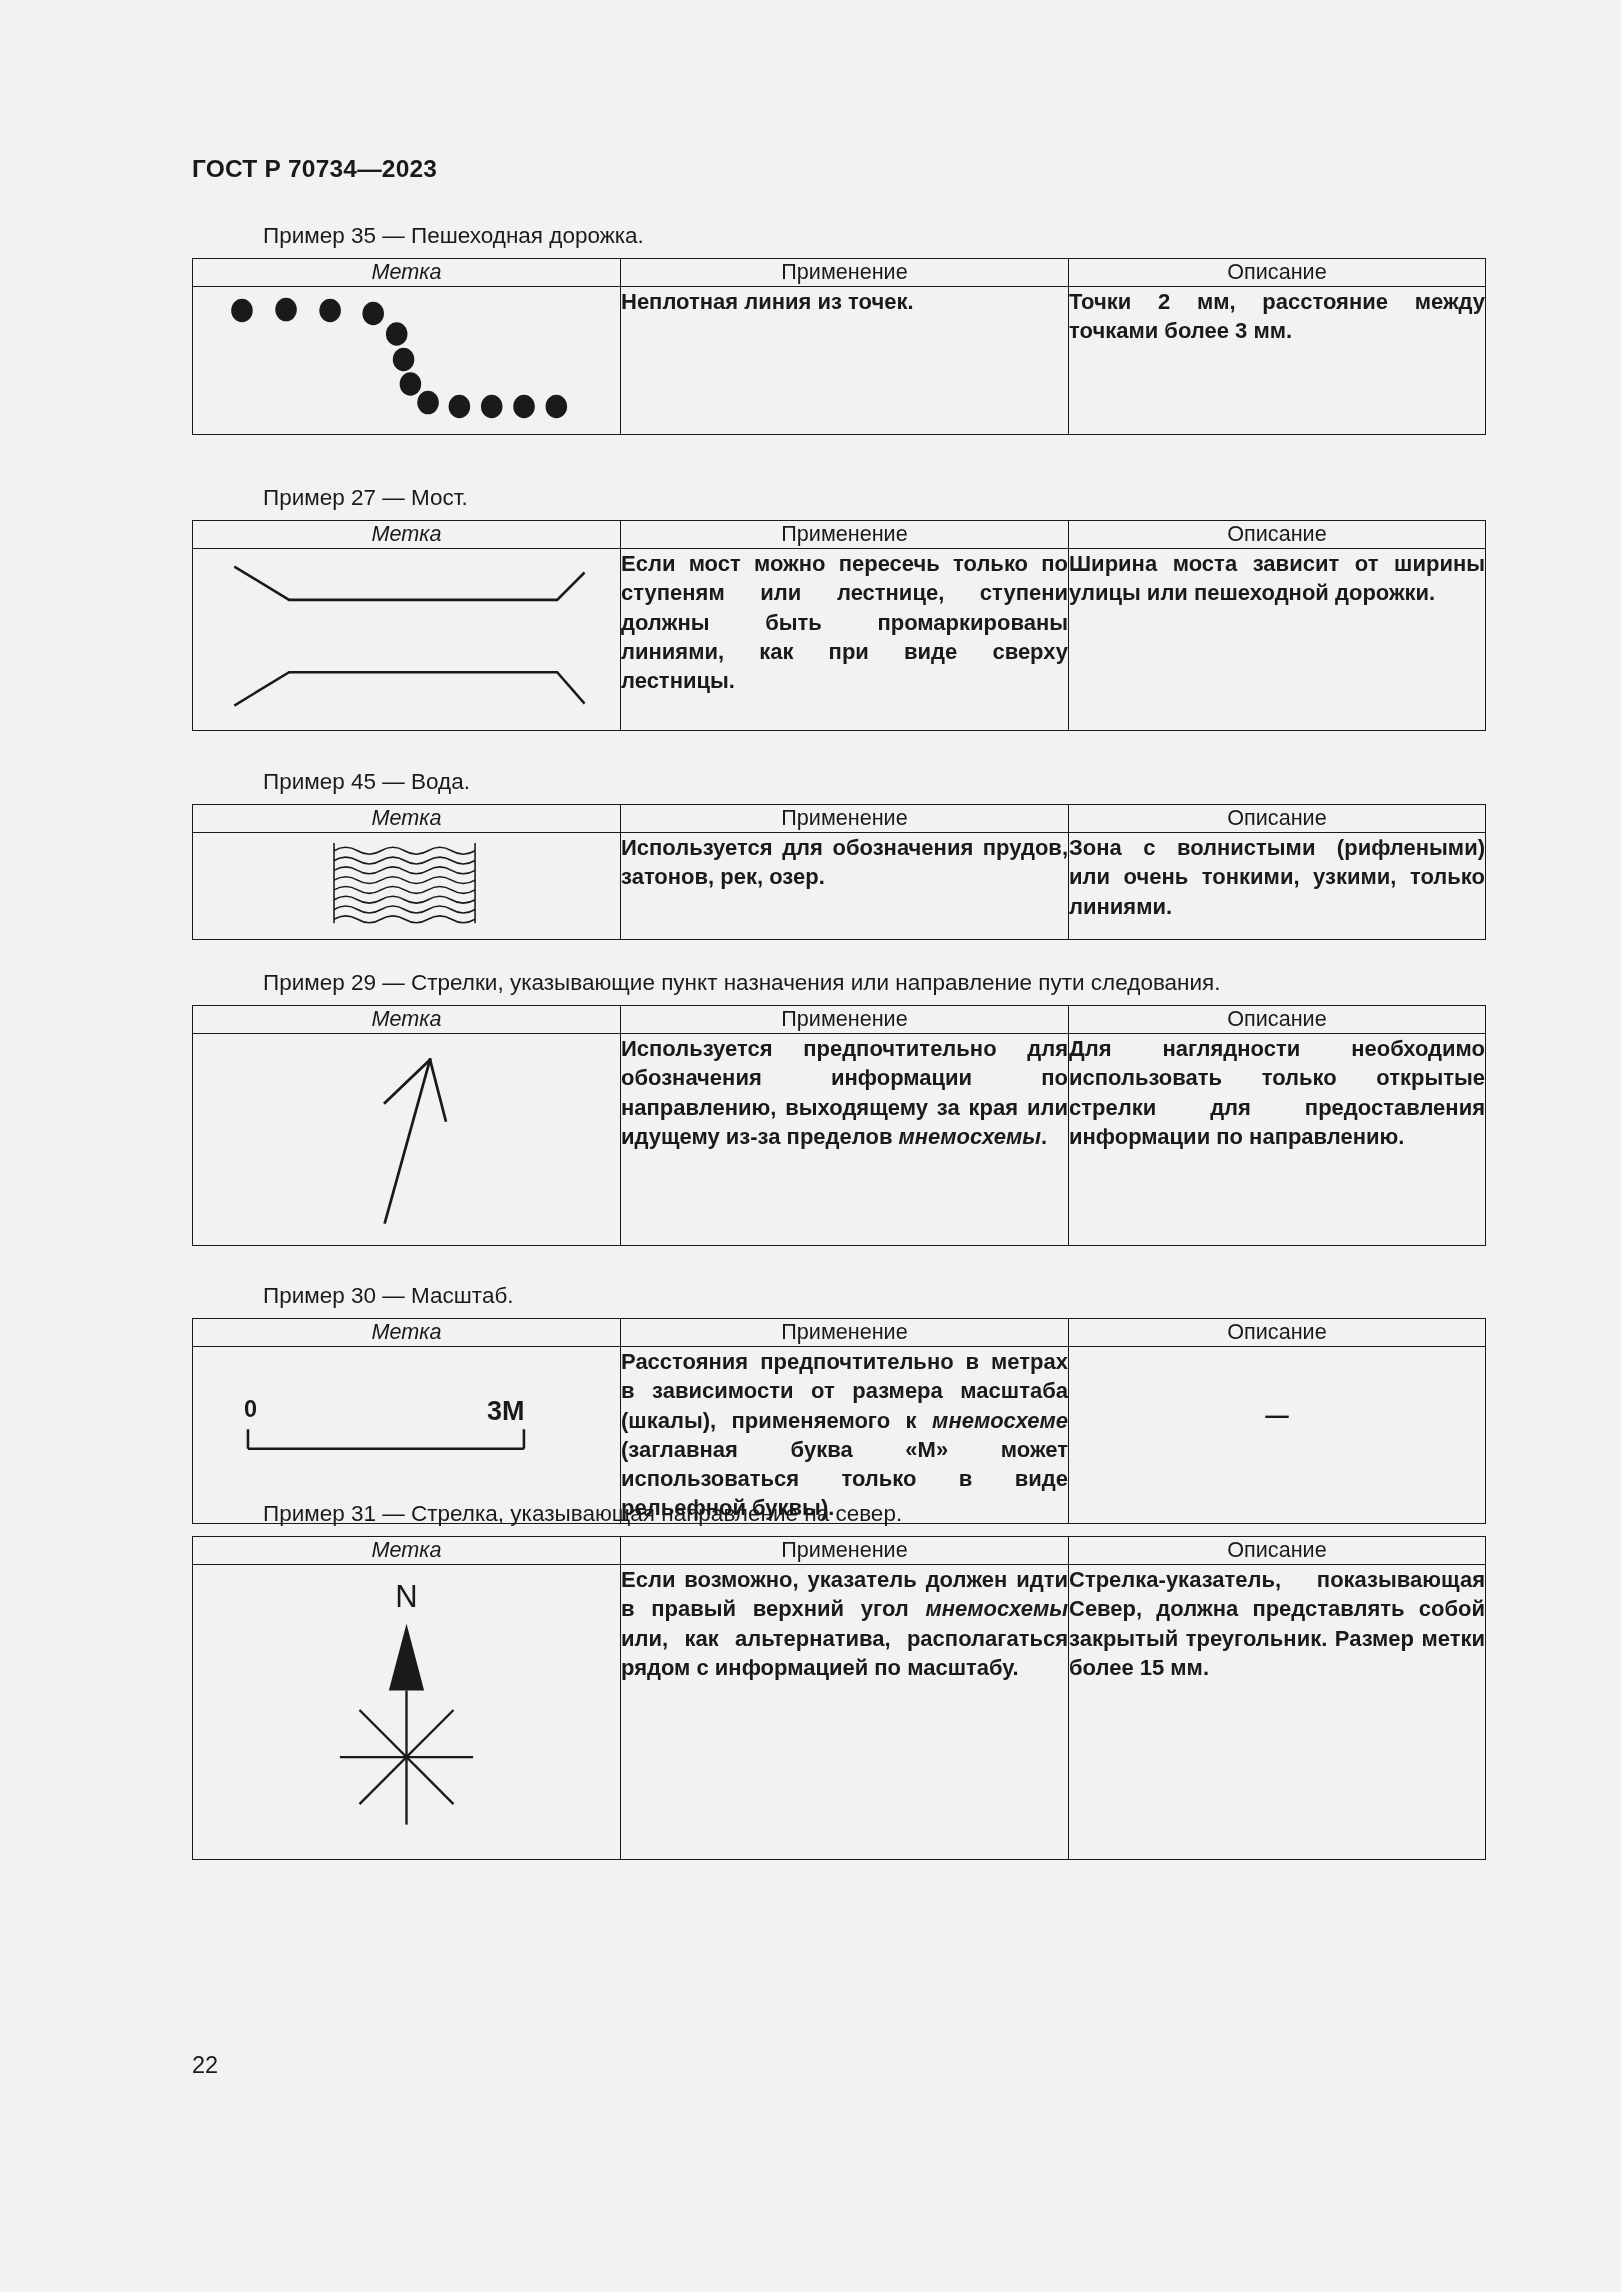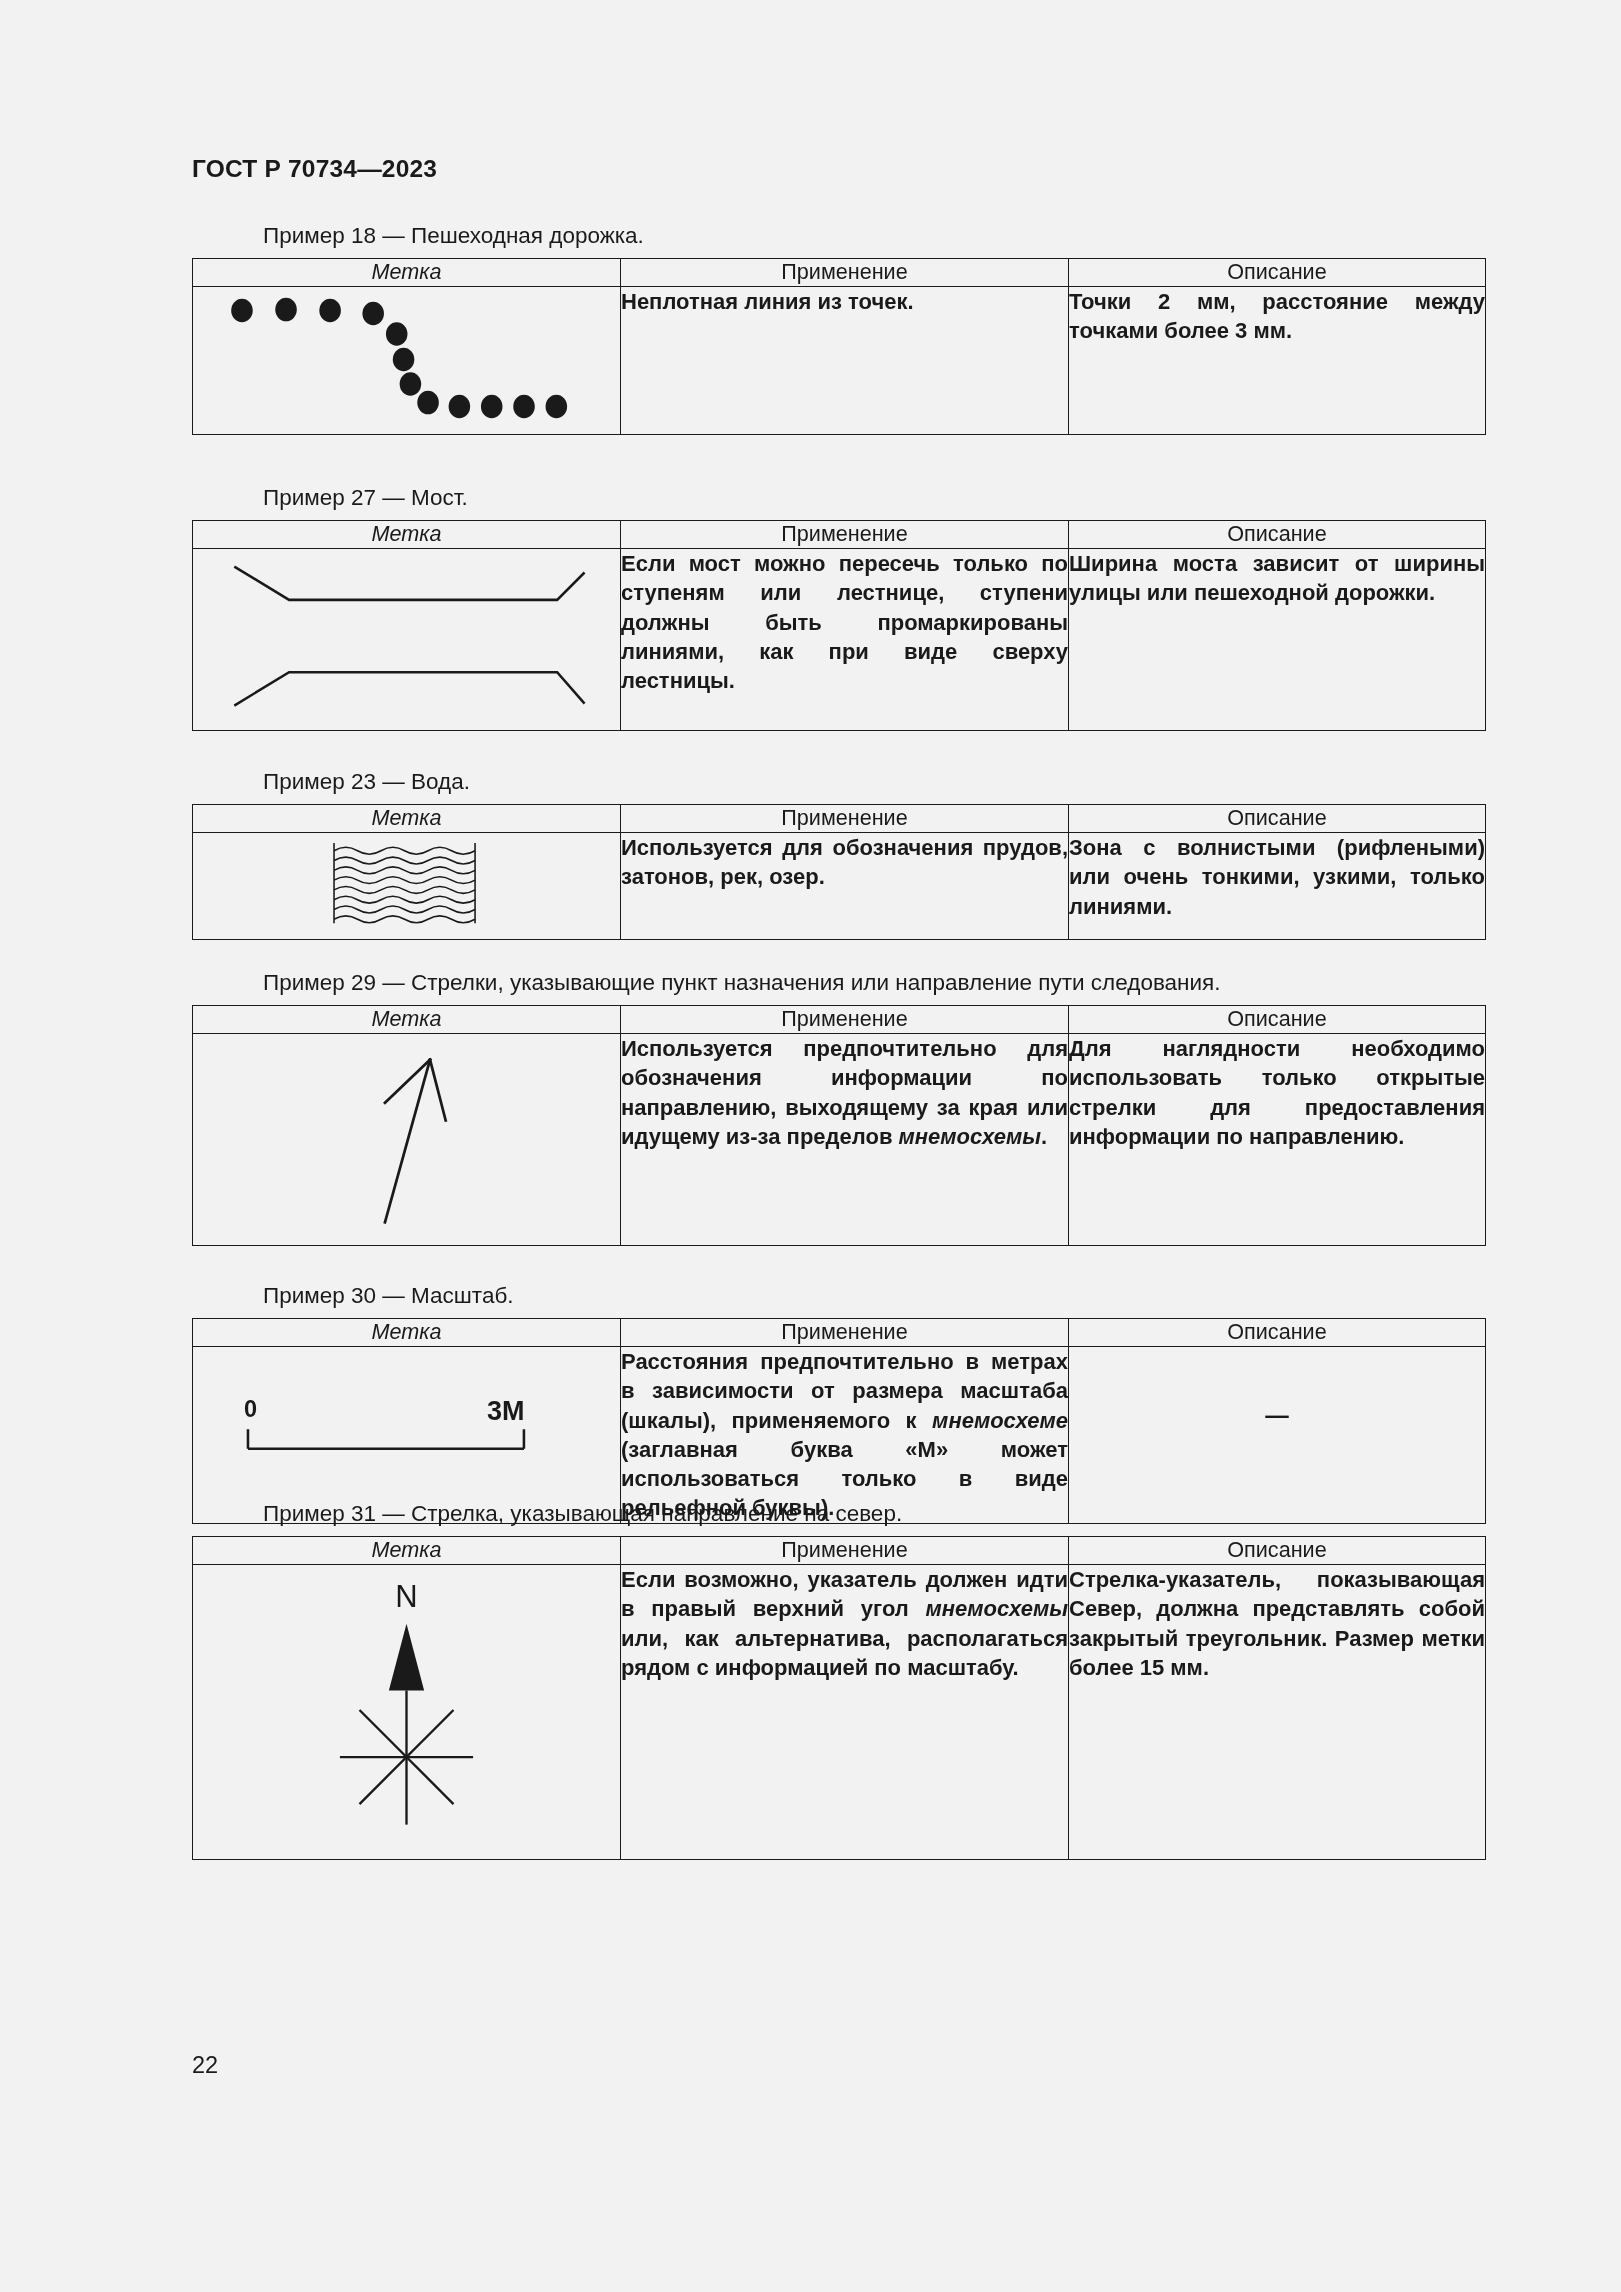--- a/index.html
+++ b/index.html
@@ -79,21 +79,21 @@
   svg { display:block; }
 </style>
 </head>
 <body>
 
 <div class="page">
 
   <div class="std-header">ГОСТ Р 70734—2023</div>
 
   <div class="block" style="top:223px;">
-    <div class="caption">Пример 18 — Пешеходная дорожка.</div>
+    <div class="caption">Пример 35 — Пешеходная дорожка.</div>
     <table class="ex">
       <tbody>
           <tr>
         <th class="th-cell th-mark col-mark">Метка</th>
         <th class="th-cell col-app">Применение</th>
         <th class="th-cell col-desc">Описание</th>
       </tr>
       <tr>
         <td class="figcell" style="height:147px;">
           <svg width="427" height="147" viewBox="0 0 436 150">
@@ -139,21 +139,21 @@
           </svg>
         </td>
         <td class="txt">Если мост можно пересечь только по ступеням или лестнице, ступени должны быть промаркированы линиями, как при виде сверху лестницы.</td>
         <td class="txt">Ширина моста зависит от ширины улицы или пешеходной дорожки.</td>
       </tr>
     </tbody>
       </table>
   </div>
 
   <div class="block" style="top:769px;">
-    <div class="caption">Пример 23 — Вода.</div>
+    <div class="caption">Пример 45 — Вода.</div>
     <table class="ex">
       <tbody>
           <tr>
         <th class="th-cell th-mark col-mark">Метка</th>
         <th class="th-cell col-app">Применение</th>
         <th class="th-cell col-desc">Описание</th>
       </tr>
       <tr>
         <td class="figcell" style="height:106px;">
           <svg width="427" height="106" viewBox="0 0 436 108">

